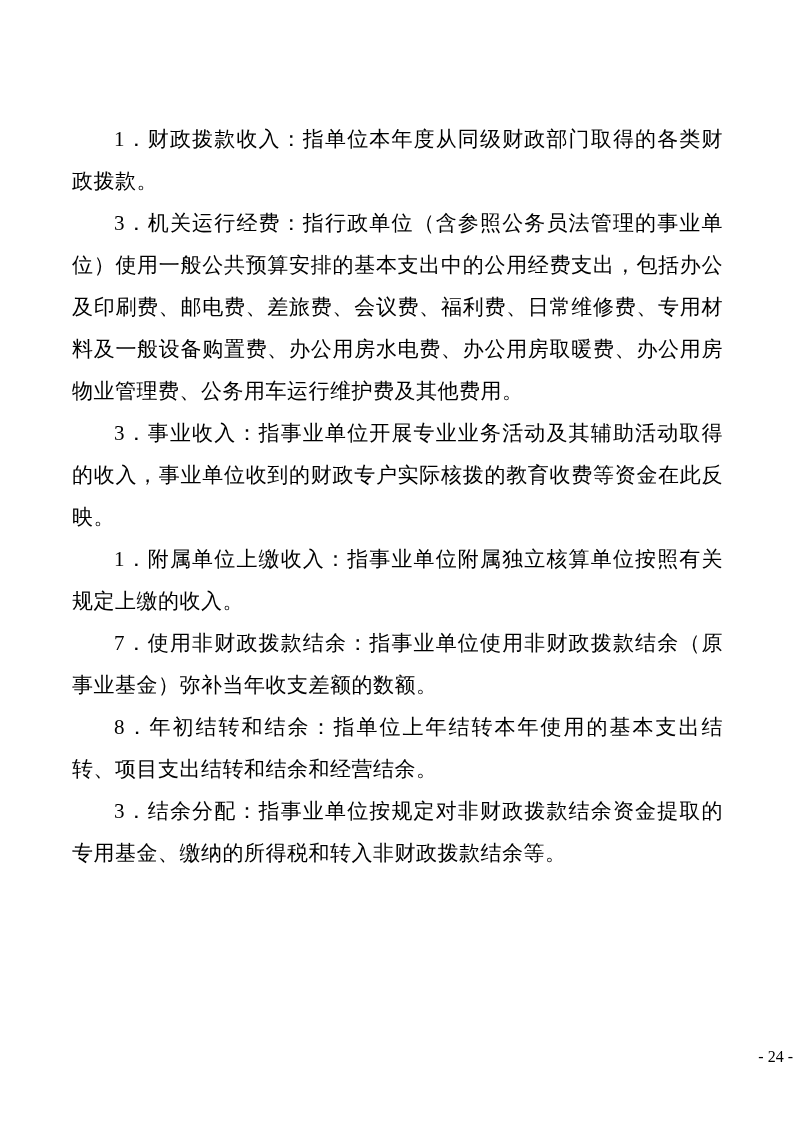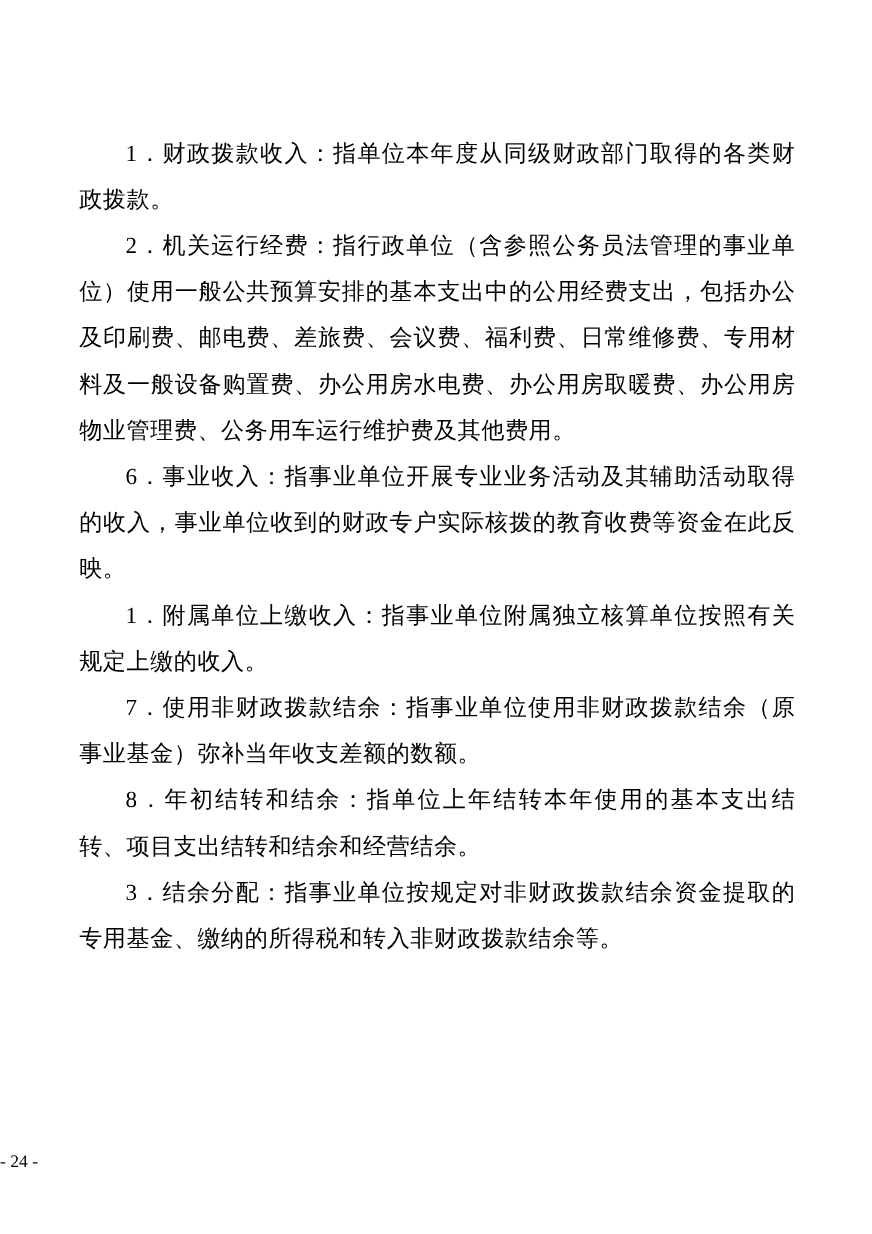--- a/index.html
+++ b/index.html
@@ -35,33 +35,33 @@
     text-align: justify;
     text-indent: 2em;
     margin: 0;
     letter-spacing: 0.5px;
   }
   .footer {
     position: absolute;
     bottom: 56px;
     left: 0;
     width: 100%;
-    text-align: left;
+    text-align: right;
     font-size: 16px;
     color: #000000;
     font-family: "Liberation Serif", "DejaVu Serif", serif;
   }
 </style>
 </head>
 <body>
 
 <div class="page">
   <div class="content">
     <p class="para">1．财政拨款收入：指单位本年度从同级财政部门取得的各类财政拨款。</p>
-    <p class="para">2．机关运行经费：指行政单位（含参照公务员法管理的事业单位）使用一般公共预算安排的基本支出中的公用经费支出，包括办公及印刷费、邮电费、差旅费、会议费、福利费、日常维修费、专用材料及一般设备购置费、办公用房水电费、办公用房取暖费、办公用房物业管理费、公务用车运行维护费及其他费用。</p>
-    <p class="para">6．事业收入：指事业单位开展专业业务活动及其辅助活动取得的收入，事业单位收到的财政专户实际核拨的教育收费等资金在此反映。</p>
+    <p class="para">3．机关运行经费：指行政单位（含参照公务员法管理的事业单位）使用一般公共预算安排的基本支出中的公用经费支出，包括办公及印刷费、邮电费、差旅费、会议费、福利费、日常维修费、专用材料及一般设备购置费、办公用房水电费、办公用房取暖费、办公用房物业管理费、公务用车运行维护费及其他费用。</p>
+    <p class="para">3．事业收入：指事业单位开展专业业务活动及其辅助活动取得的收入，事业单位收到的财政专户实际核拨的教育收费等资金在此反映。</p>
     <p class="para">1．附属单位上缴收入：指事业单位附属独立核算单位按照有关规定上缴的收入。</p>
     <p class="para">7．使用非财政拨款结余：指事业单位使用非财政拨款结余（原事业基金）弥补当年收支差额的数额。</p>
     <p class="para">8．年初结转和结余：指单位上年结转本年使用的基本支出结转、项目支出结转和结余和经营结余。</p>
     <p class="para">3．结余分配：指事业单位按规定对非财政拨款结余资金提取的专用基金、缴纳的所得税和转入非财政拨款结余等。</p>
   </div>
   <div class="footer">- 24 -</div>
 </div>
 
 </body></html>

